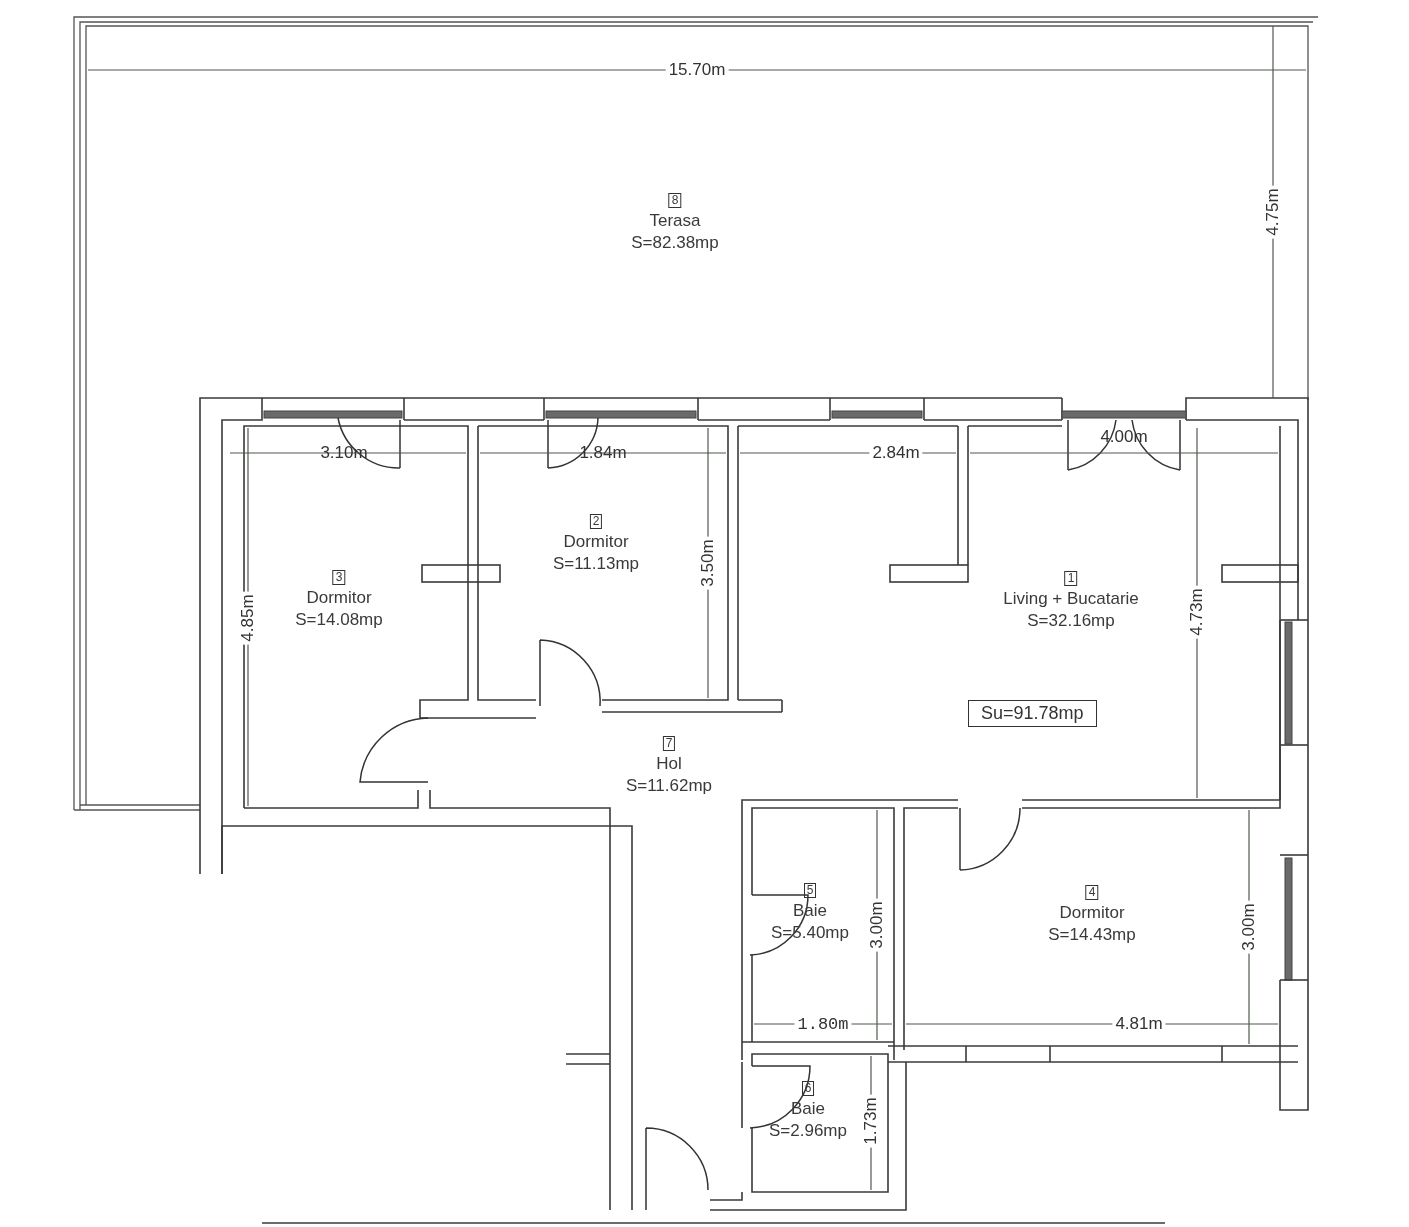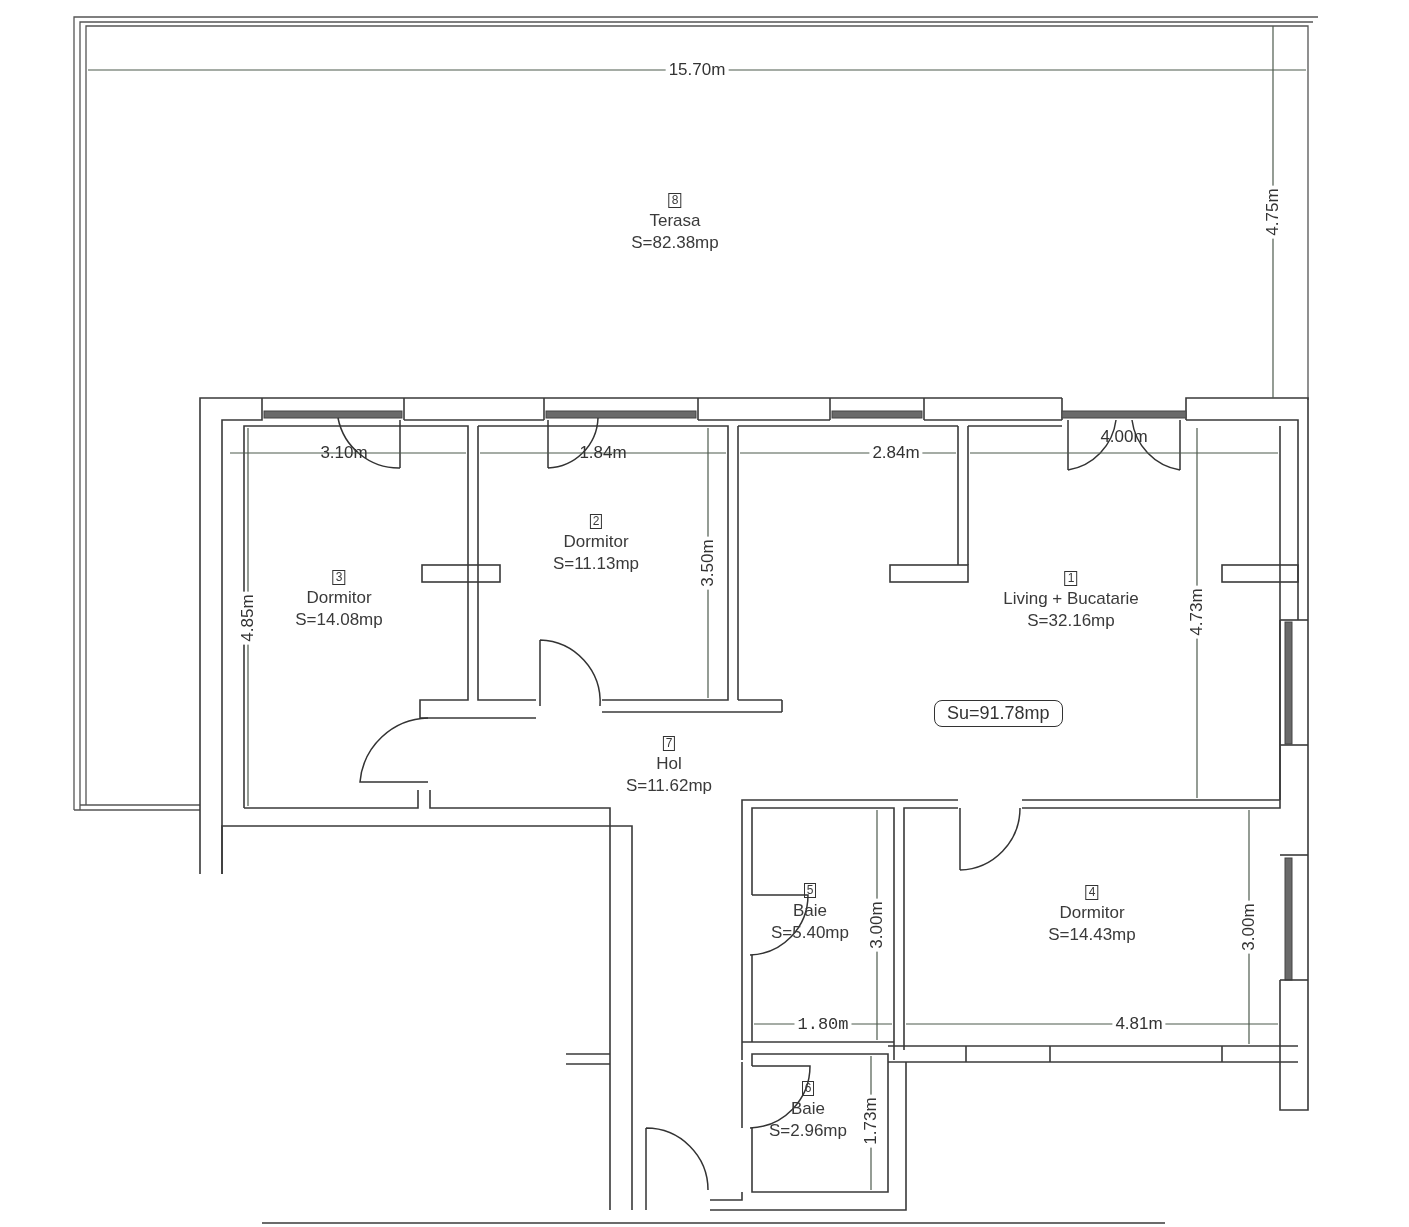--- a/index.html
+++ b/index.html
@@ -156,21 +156,21 @@
   <span>Dormitor</span><br>
   <span>S=14.08mp</span>
 </div>
 
 <div class="lbl" style="left:1071px;top:566px;">
   <span class="num">1</span><br>
   <span>Living + Bucatarie</span><br>
   <span>S=32.16mp</span>
 </div>
 
-<div class="su" style="left:934px;top:700px;border-radius:8px;">Su=91.78mp</div>
+<div class="su" style="left:968px;top:700px;">Su=91.78mp</div>
 
 <div class="lbl" style="left:669px;top:731px;">
   <span class="num">7</span><br>
   <span>Hol</span><br>
   <span>S=11.62mp</span>
 </div>
 
 <div class="lbl" style="left:1092px;top:880px;">
   <span class="num">4</span><br>
   <span>Dormitor</span><br>

